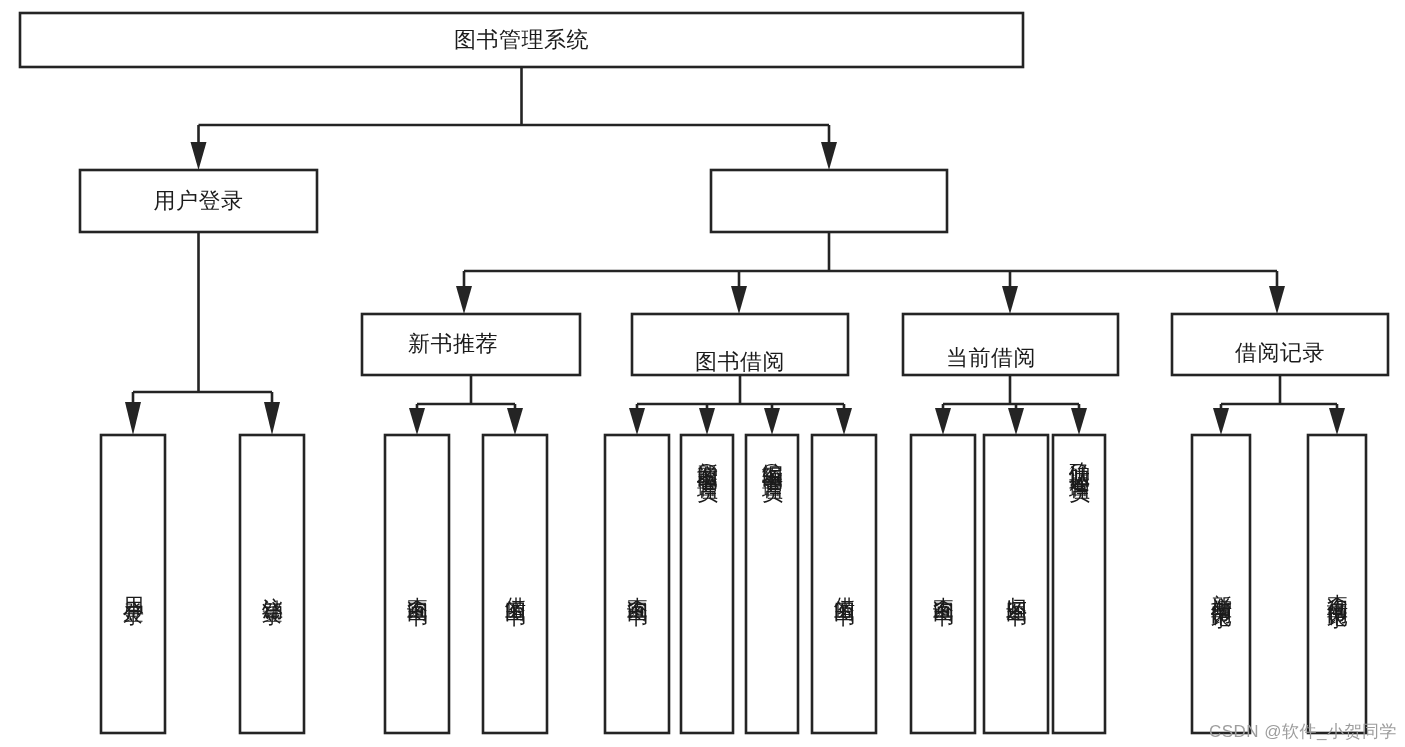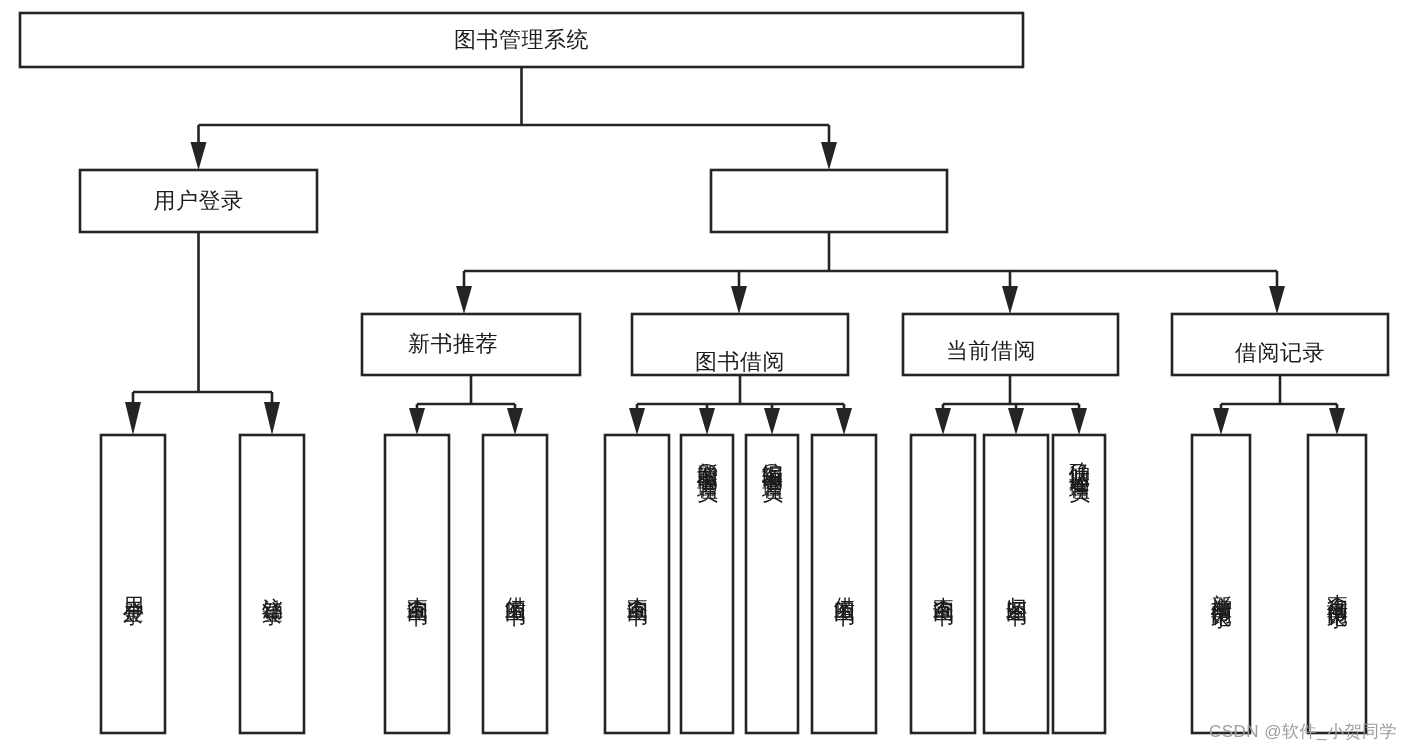--- a/index.html
+++ b/index.html
@@ -186,21 +186,21 @@
     <rect class="node-rect" x="1192" y="435" width="58" height="298"></rect>
     <rect class="node-rect" x="1308" y="435" width="58" height="298"></rect>
   </svg>
 
   <div class="node-label horiz" style="left:20px; top:13px; width:1003px; height:54px;">图书管理系统</div>
 
   <div class="node-label horiz" style="left:80px; top:170px; width:237px; height:62px;">用户登录</div>
 
   <div class="node-label horiz" style="left:362px; top:314px; width:182px; height:61px;">新书推荐</div>
   <div class="node-label horiz" style="left:632px; top:314px; width:216px; height:61px;margin-top:18px;">图书借阅</div>
-  <div class="node-label horiz" style="left:903px; top:321px; width:176px; height:61px;">当前借阅</div>
+  <div class="node-label horiz" style="left:903px; top:328px; width:176px; height:61px;">当前借阅</div>
   <div class="node-label horiz" style="left:1172px; top:314px; width:216px; height:78px;">借阅记录</div>
 
   <div class="node-label vert" style="left:101px; top:435px; width:64px; height:298px;">用户登录</div>
   <div class="node-label vert" style="left:240px; top:435px; width:64px; height:298px;">注销登录</div>
   <div class="node-label vert" style="left:385px; top:435px; width:64px; height:298px;">查询图书</div>
   <div class="node-label vert" style="left:483px; top:435px; width:64px; height:298px;">借阅图书</div>
   <div class="node-label vert" style="left:605px; top:435px; width:64px; height:298px;">查询图书</div>
   <div class="node-label vert" style="left:681px; top:435px; width:52px; height:298px; justify-content:flex-start; padding-top:10px;">新增图书（管理员）</div>
   <div class="node-label vert" style="left:746px; top:435px; width:52px; height:298px; justify-content:flex-start; padding-top:10px;">编辑图书（管理员）</div>
   <div class="node-label vert" style="left:812px; top:435px; width:64px; height:298px;">借阅图书</div>

